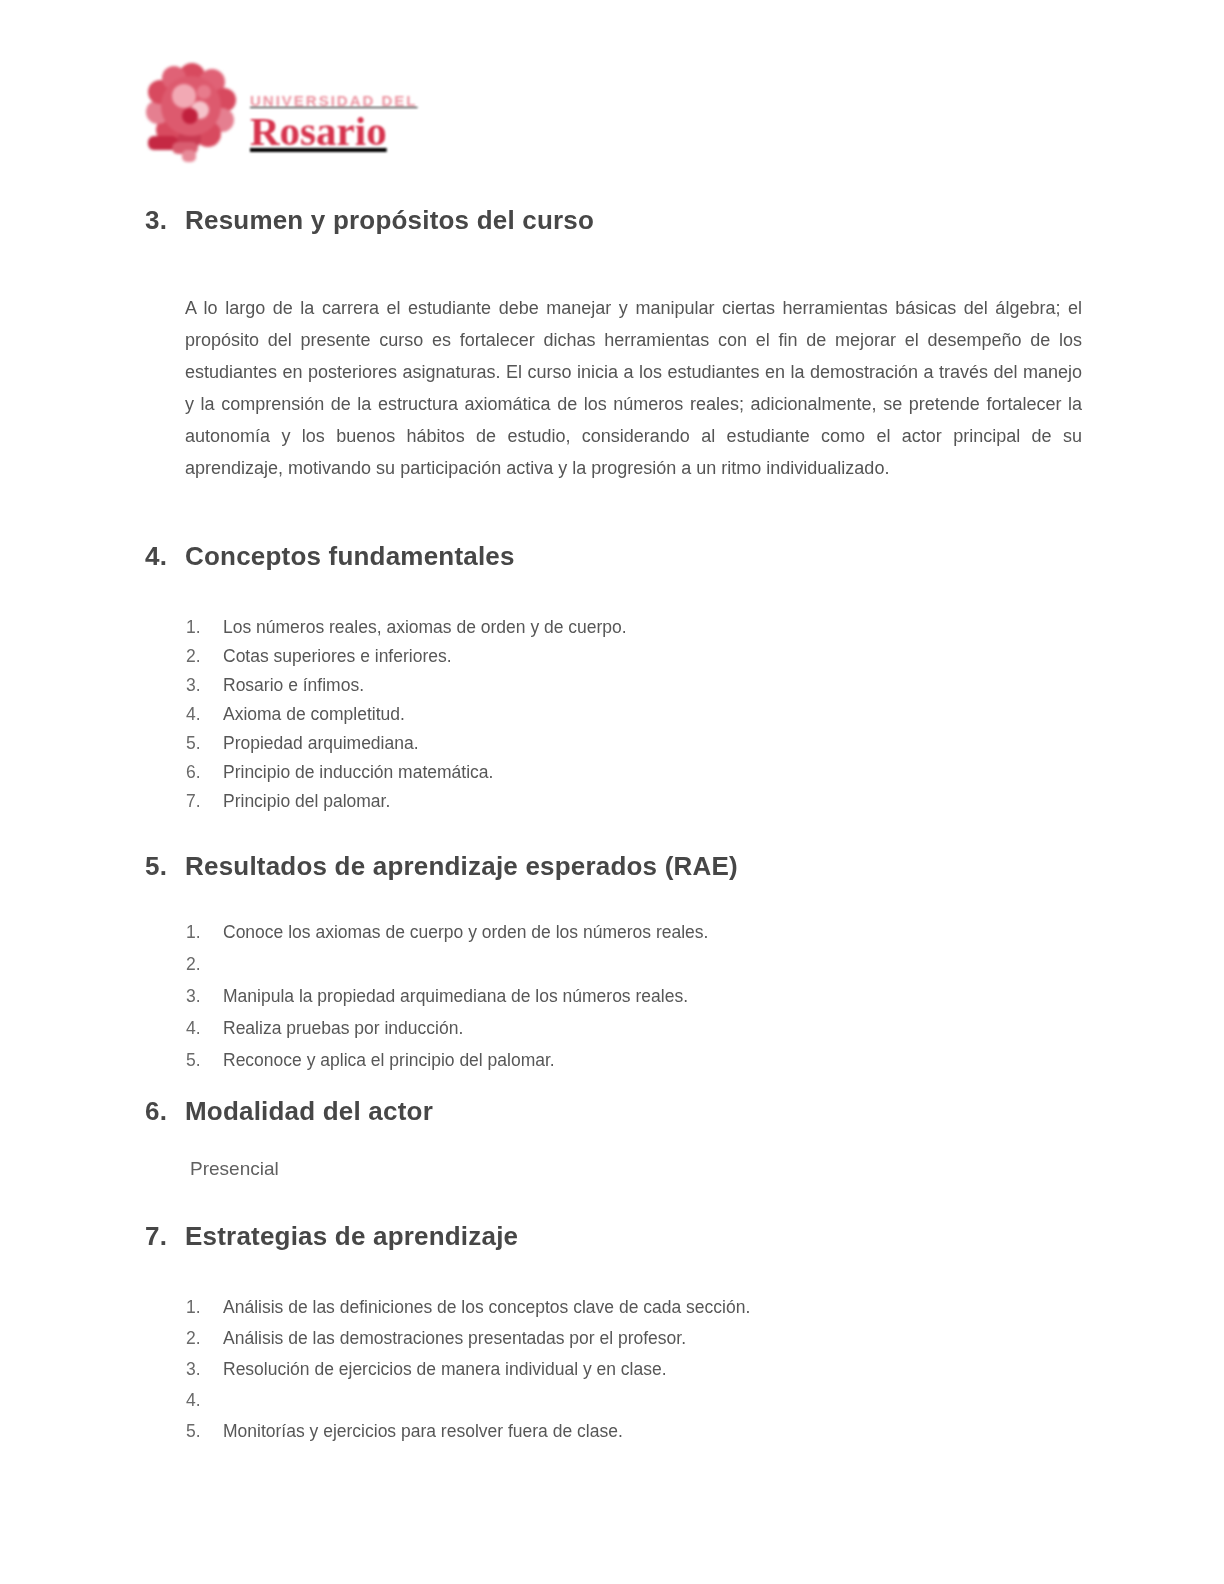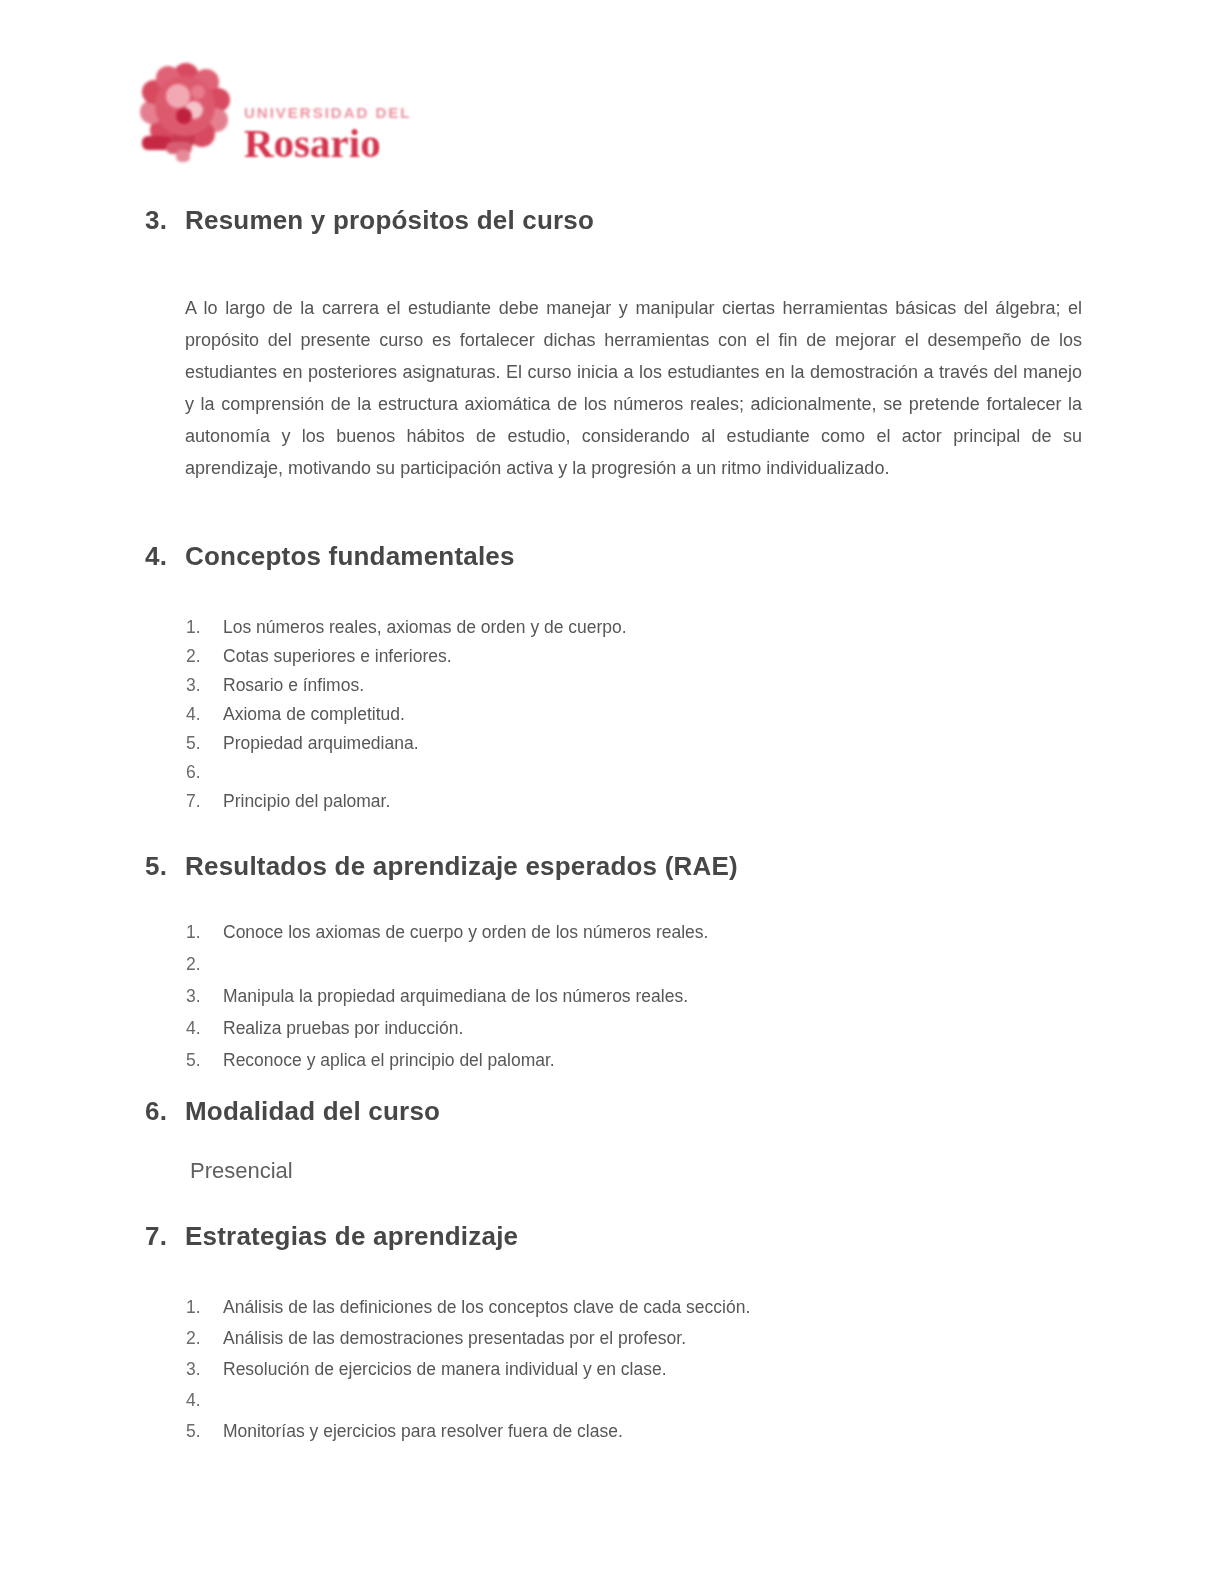--- a/index.html
+++ b/index.html
@@ -10,22 +10,22 @@
   }
   .page{
     position:relative;
     width:1224px;height:1584px;
     background:#ffffff;
     overflow:hidden;
   }
 
   
   .logo{
-    position:absolute;left:136px;top:58px;
-    display:flex;align-items:flex-end;
+    position:absolute;left:142px;top:58px;
+    display:flex;align-items:center;text-decoration:underline;
   }
   .logo-mark{
     width:100px;height:106px;
     filter:blur(1.6px);
     flex:0 0 auto;
   }
   .logo-text{margin-left:8px;padding-top:22px;}
   .logo-small{
     font-size:15px;font-weight:bold;
     letter-spacing:2px;
@@ -53,21 +53,21 @@
 
   
   .para{
     position:absolute;left:185px;width:897px;margin:0;
     font-size:18px;line-height:32px;
     color:#555555;
     text-align:justify;
   }
   .modality{
     position:absolute;left:190px;margin:0;
-    font-size:22px;color:#606060;
+    font-size:19px;color:#606060;
   }
 
   
   .nlist{
     position:absolute;left:186px;margin:0;padding:0;
     list-style:none;
     font-size:17.5px;color:#575757;
   }
   .nlist li{display:flex;}
   .nlist .n{width:37px;flex:0 0 auto;color:#6a6a6a;}
@@ -135,20 +135,21 @@
     <li>
       <span class="n">4.</span>
       <span>Axioma de completitud.</span>
       </li>
     <li>
       <span class="n">5.</span>
       <span>Propiedad arquimediana.</span>
       </li>
     <li>
       <span class="n">6.</span>
+      <span>Principio de inducción matemática.</span>
       </li>
     <li>
       <span class="n">7.</span>
       <span>Principio del palomar.</span>
       </li>
   </ol>
 
   <h2 class="sec-heading" style="top:851px">
     <span class="hnum">5.</span>
     <span class="htitle">Resultados de aprendizaje esperados (RAE)</span>
@@ -170,21 +171,21 @@
       <span>Realiza pruebas por inducción.</span>
       </li>
     <li>
       <span class="n">5.</span>
       <span>Reconoce y aplica el principio del palomar.</span>
       </li>
   </ol>
 
   <h2 class="sec-heading" style="top:1096px">
     <span class="hnum">6.</span>
-    <span class="htitle">Modalidad del curso</span>
+    <span class="htitle">Modalidad del actor</span>
   </h2>
   <p class="modality" style="top:1158px">Presencial</p>
 
   <h2 class="sec-heading" style="top:1221px">
     <span class="hnum">7.</span>
     <span class="htitle">Estrategias de aprendizaje</span>
   </h2>
   <ol class="nlist lh31" style="top:1292px">
     <li>
       <span class="n">1.</span>

